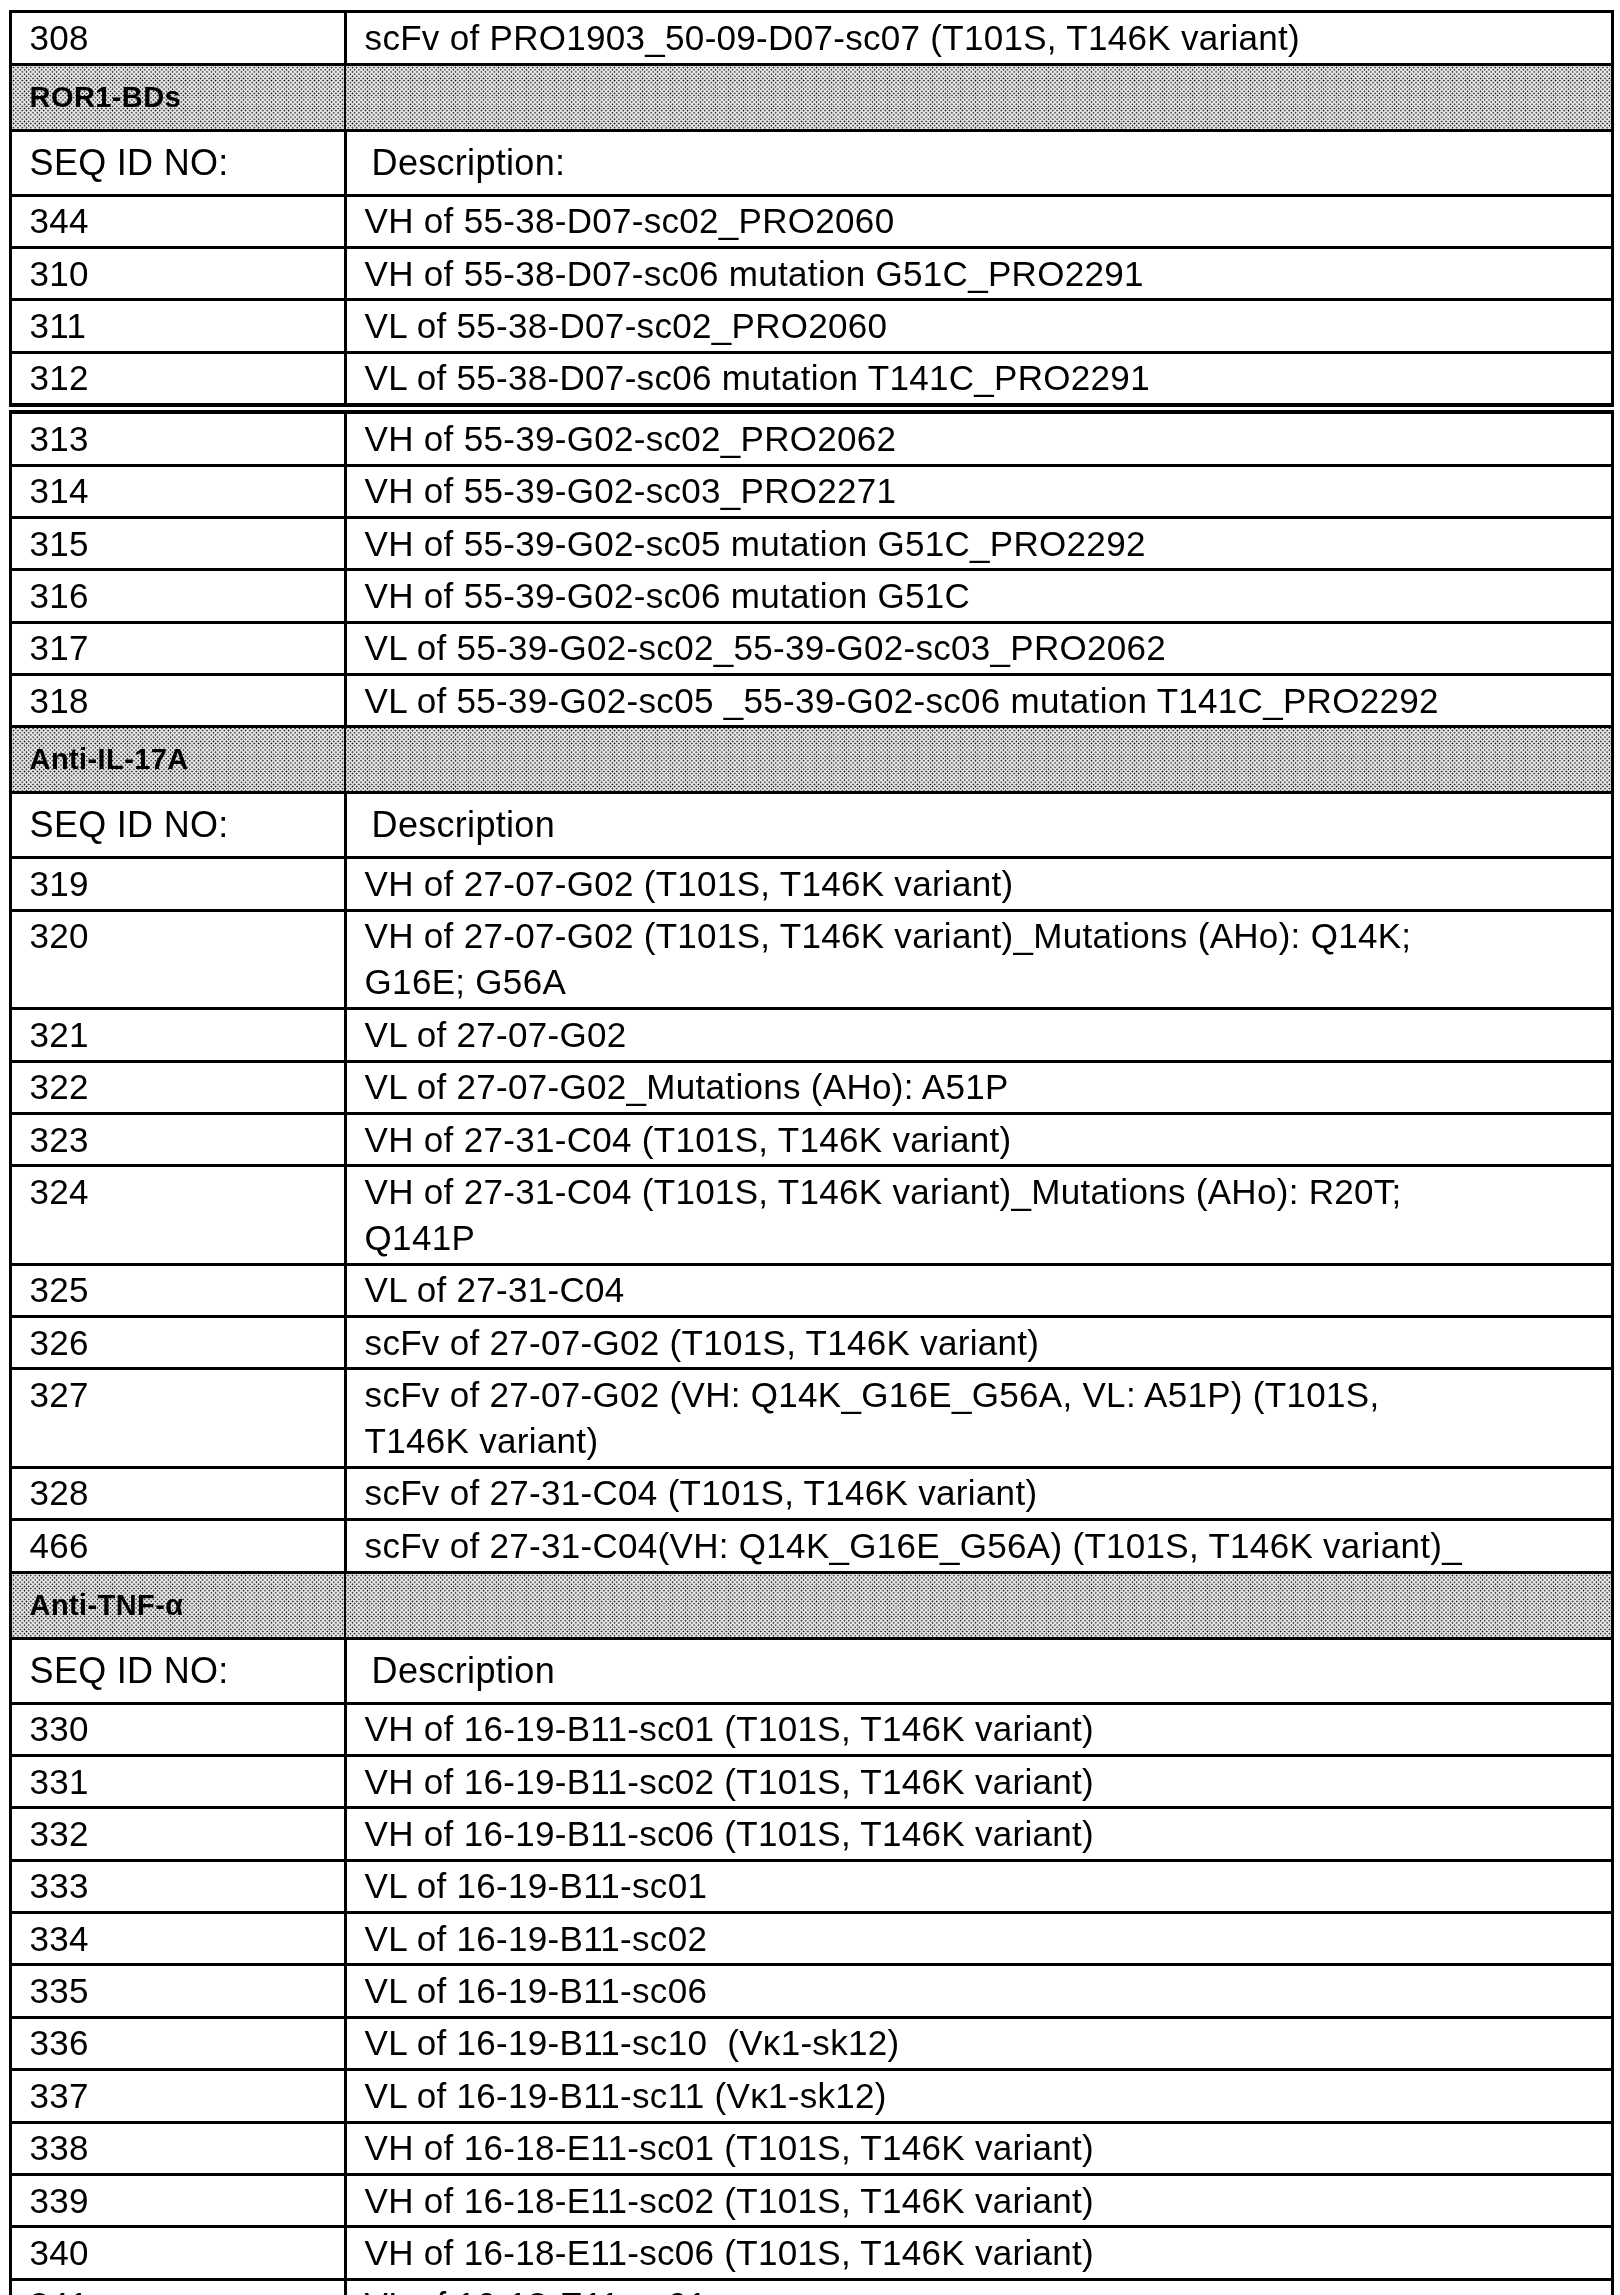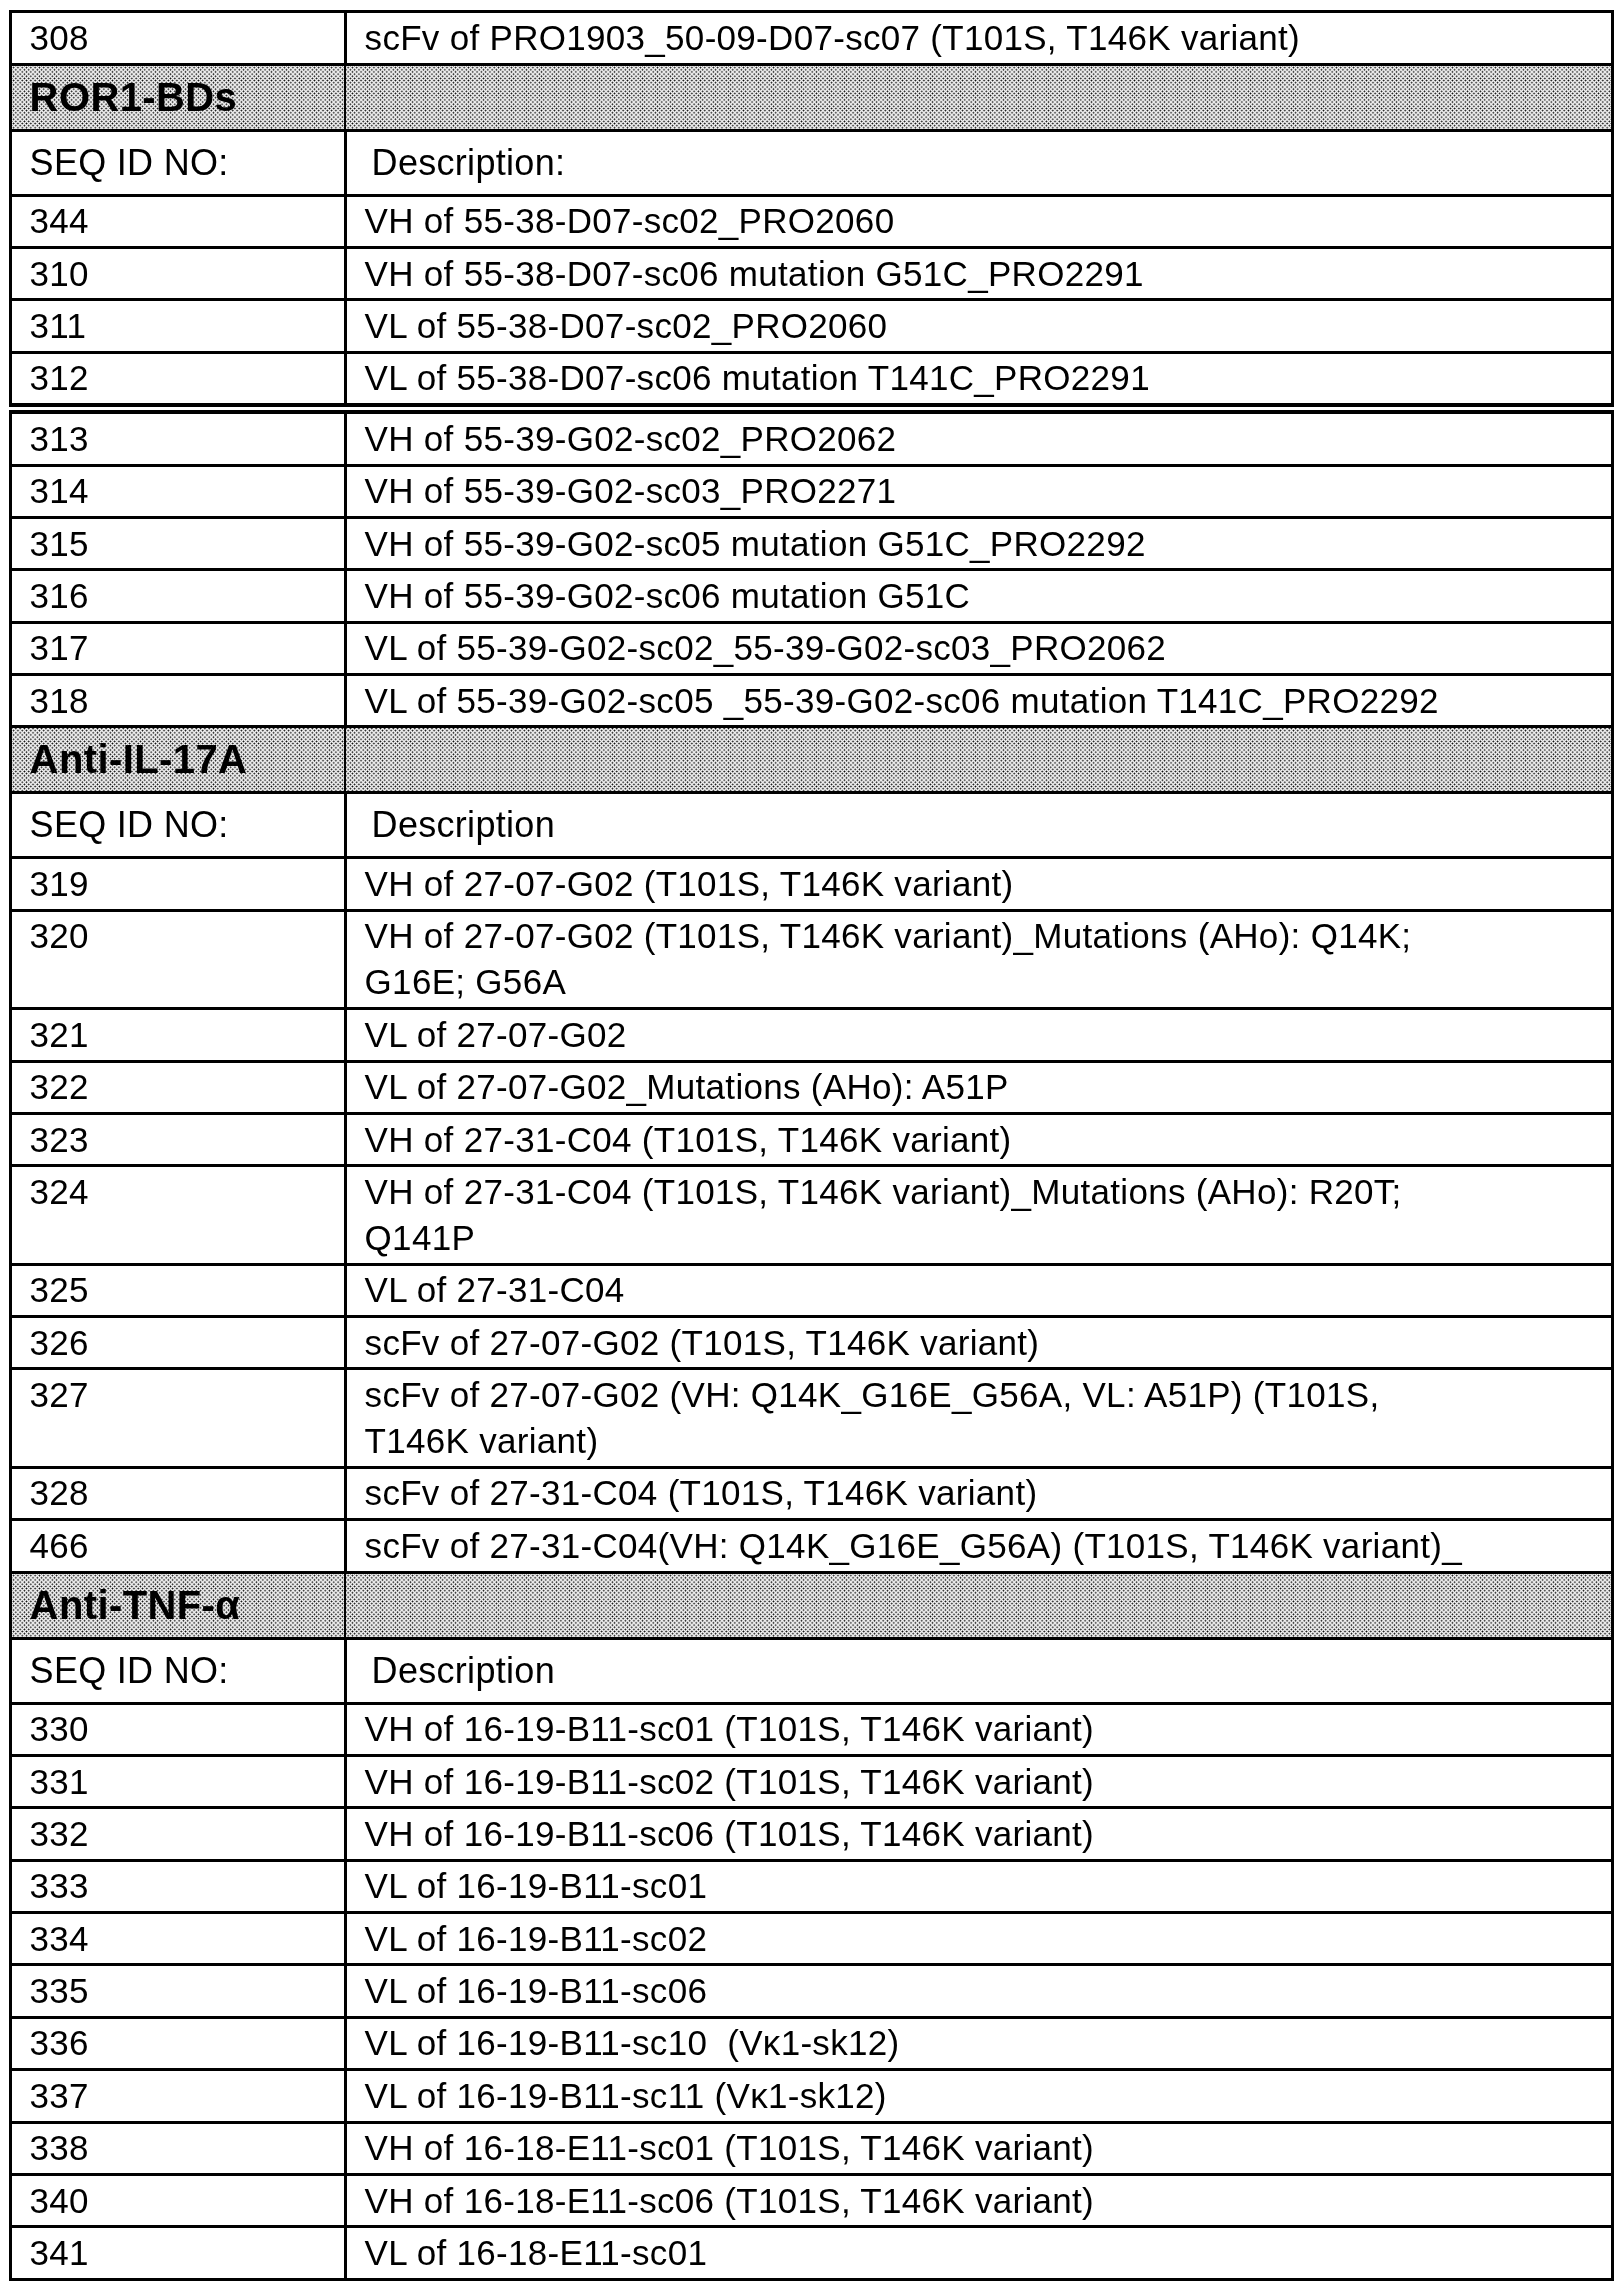--- a/index.html
+++ b/index.html
@@ -41,21 +41,21 @@
     padding-left: 25px;
     white-space: pre-wrap;
   }
   td.desc-cell b { font-weight: normal; }
   
   tr.double-top td { border-top: 11.2px double #000; }
   
   tr.section-row td { height: 66px; vertical-align: middle; }
   td.section-cell {
     font-weight: bold;
-    font-size: 40px;
+    font-size: 29px;
     padding: 0 5.2px 0 18px;
     letter-spacing: 0.4px;
   }
   td.section-title-cell { border-right: 2.6px solid #000; }
   td.section-spacer-cell { border-left: 2.6px solid #000; }
   .shade {
     background-color: #f2f2f2;
     background-image:
       radial-gradient(circle, #000 0.7px, rgba(0,0,0,0) 1px),
       radial-gradient(circle, #000 0.7px, rgba(0,0,0,0) 1px);
@@ -228,20 +228,24 @@
         </tr>
         <tr class="data-row">
           <td class="id-cell">337</td>
           <td class="desc-cell"><b>VL</b> of 16-19-B11-sc11 (Vκ1-sk12)</td>
         </tr>
         <tr class="data-row">
           <td class="id-cell">338</td>
           <td class="desc-cell"><b>VH</b> of 16-18-E11-sc01 (T101S, T146K variant)</td>
         </tr>
         <tr class="data-row">
+          <td class="id-cell">339</td>
+          <td class="desc-cell"><b>VH</b> of 16-18-E11-sc02 (T101S, T146K variant)</td>
+        </tr>
+        <tr class="data-row">
           <td class="id-cell">340</td>
           <td class="desc-cell"><b>VH</b> of 16-18-E11-sc06 (T101S, T146K variant)</td>
         </tr>
         <tr class="data-row">
           <td class="id-cell">341</td>
           <td class="desc-cell"><b>VL</b> of 16-18-E11-sc01</td>
         </tr>
       </tbody>
   </table>
 </div>

